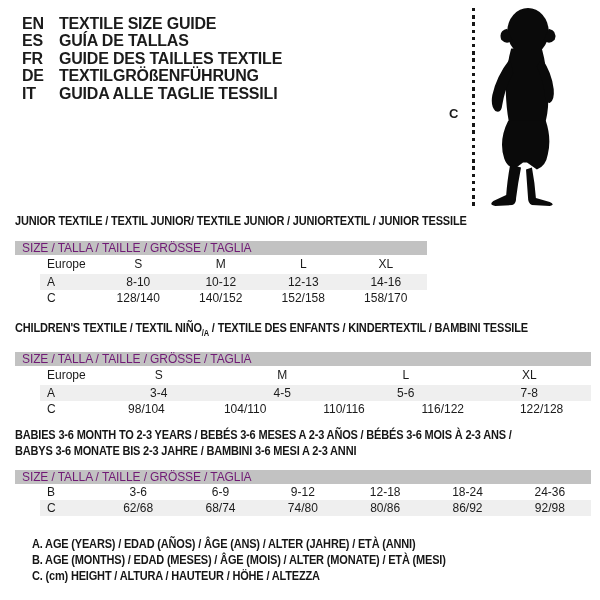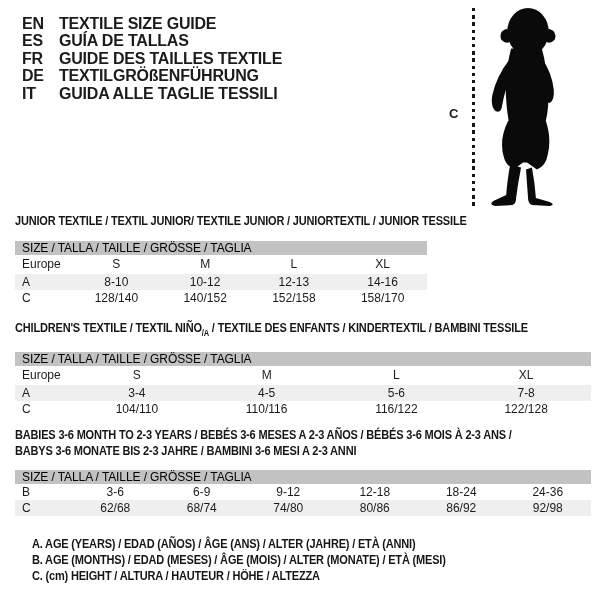--- a/index.html
+++ b/index.html
@@ -22,24 +22,24 @@
   
   .section{position:absolute;left:15px;}
   #sec-junior{top:214px;width:412px;}
   #sec-children{top:321px;width:576px;}
   #sec-babies{top:428px;width:576px;}
   .tbl-title{font-weight:bold;font-size:12.5px;color:#161616;}
   .title-line{white-space:nowrap;line-height:15.5px;letter-spacing:-0.2px;
     transform:scaleX(0.88);transform-origin:0 50%;}
   .title-sub{font-size:8.5px;}
   .tbl{width:100%;margin-top:11px;}
-  .band{height:14px;line-height:14px;background:#c2c2c2;color:#000000;
+  .band{height:14px;line-height:14px;background:#c2c2c2;color:#701a75;
     font-size:12px;padding-left:7px;box-sizing:border-box;
     letter-spacing:-0.1px;white-space:nowrap;}
-  .trow{display:flex;height:16px;line-height:16px;font-size:12px;align-items:flex-end;}
+  .trow{display:flex;height:16px;line-height:16px;font-size:12px;align-items:flex-end;margin-left:25px;}
   .trow.tall{height:19px;line-height:19px;}
   .trow.shaded{background:#efefef;}
   .tlabel{width:57px;flex:0 0 57px;padding-left:7px;box-sizing:border-box;}
   .tcell{flex:1;text-align:center;}
   
   #notes{position:absolute;left:32px;top:537px;}
   .note-line{font-weight:bold;font-size:12.5px;line-height:15.8px;color:#161616;
     white-space:nowrap;letter-spacing:-0.2px;transform:scaleX(0.88);transform-origin:0 50%;}
 </style>
 </head>
@@ -128,20 +128,21 @@
       </div>
       <div class="trow shaded">
         <span class="tlabel">A</span>
         <span class="tcell">3-4</span>
         <span class="tcell">4-5</span>
         <span class="tcell">5-6</span>
         <span class="tcell">7-8</span>
       </div>
       <div class="trow">
         <span class="tlabel">C</span>
+        <span class="tcell">98/104</span>
         <span class="tcell">104/110</span>
         <span class="tcell">110/116</span>
         <span class="tcell">116/122</span>
         <span class="tcell">122/128</span>
       </div>
     </div>
   </div>
 <div id="sec-babies" class="section">
     <div class="tbl-title">
       <div class="title-line"><span>BABIES 3-6 MONTH TO 2-3 YEARS / BEBÉS 3-6 MESES A 2-3 AÑOS / BÉBÉS 3-6 MOIS À 2-3 ANS /</span></div>

